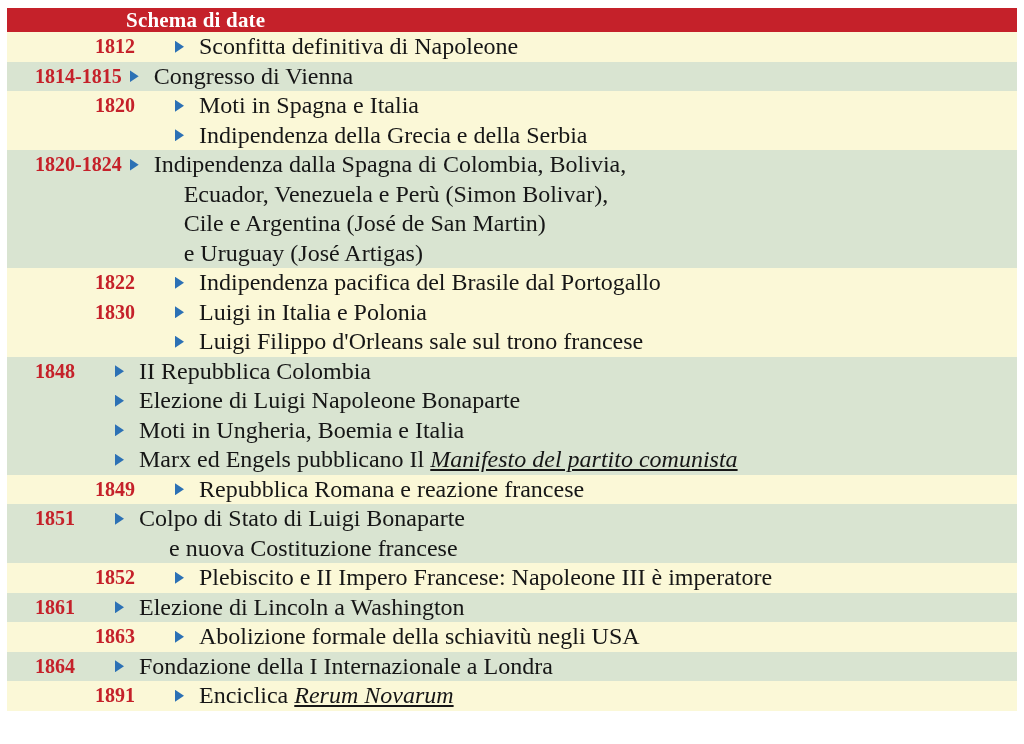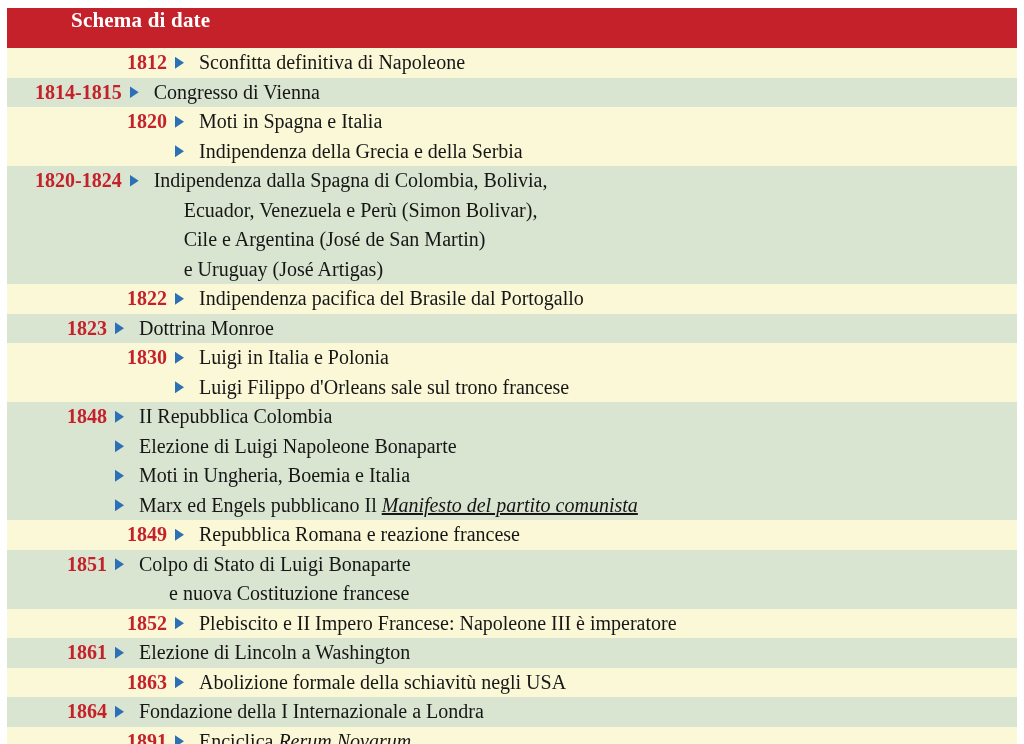--- a/index.html
+++ b/index.html
@@ -12,54 +12,53 @@
     font-family: "Liberation Serif", "DejaVu Serif", serif;
   }
   .page {
     position: absolute;
     top: 8px;
     left: 7px;
     width: 1010px;
   }
   .header-bar {
     background: var(--header-bg, #c5212a);
-    height: 40px;
+    height: 24px;
     line-height: 24px;
-    padding-left: 64px;
+    padding-left: 119px;
   }
   .header-bar .title {
     color: #ffffff;
     font-weight: bold;
     font-size: 21px;
     letter-spacing: 0.2px;
   }
   .row {
     display: flex;
     align-items: flex-start;
     padding-left: 88px;
-    text-align: right;
   }
   .row.cream { background: var(--row-cream, #fbf8d7); }
   .row.green { background: var(--row-green, #d9e4d1); padding-left: 28px; }
   .year {
     color: var(--year-red, #c5212a);
     font-weight: bold;
     font-size: 20px;
     line-height: 29.5px;
     min-width: 72px;
     margin-right: 8px;
     white-space: nowrap;
     flex: none;
   }
   .lines { flex: 1; min-width: 0; }
   .line {
     display: flex;
     align-items: center;
     line-height: 29.5px;
-    font-size: 20px;
+    font-size: 24px;
     color: #161616;
     white-space: nowrap;
   }
   .line.cont { padding-left: 54px; }
   .arrow {
     width: 9px;
     height: 12px;
     background: var(--bullet-blue, #2c71b5);
     clip-path: polygon(0 0, 100% 50%, 0 100%);
     margin-right: 15px;
@@ -126,29 +125,20 @@
       </div>
       <div class="row cream">
         <span class="year">1822</span>
         <div class="lines">
           <div class="line">
             <span class="arrow"></span>
             <span><span class="seg">Indipendenza pacifica del Brasile dal Portogallo</span></span>
           </div>
         </div>
       </div>
-      <div class="row green">
-        <span class="year">1823</span>
-        <div class="lines">
-          <div class="line">
-            <span class="arrow"></span>
-            <span><span class="seg">Dottrina Monroe</span></span>
-          </div>
-        </div>
-      </div>
       <div class="row cream">
         <span class="year">1830</span>
         <div class="lines">
           <div class="line">
             <span class="arrow"></span>
             <span><span class="seg">Luigi in Italia e Polonia</span></span>
           </div>
           <div class="line">
             <span class="arrow"></span>
             <span><span class="seg">Luigi Filippo d'Orleans sale sul trono francese</span></span>

